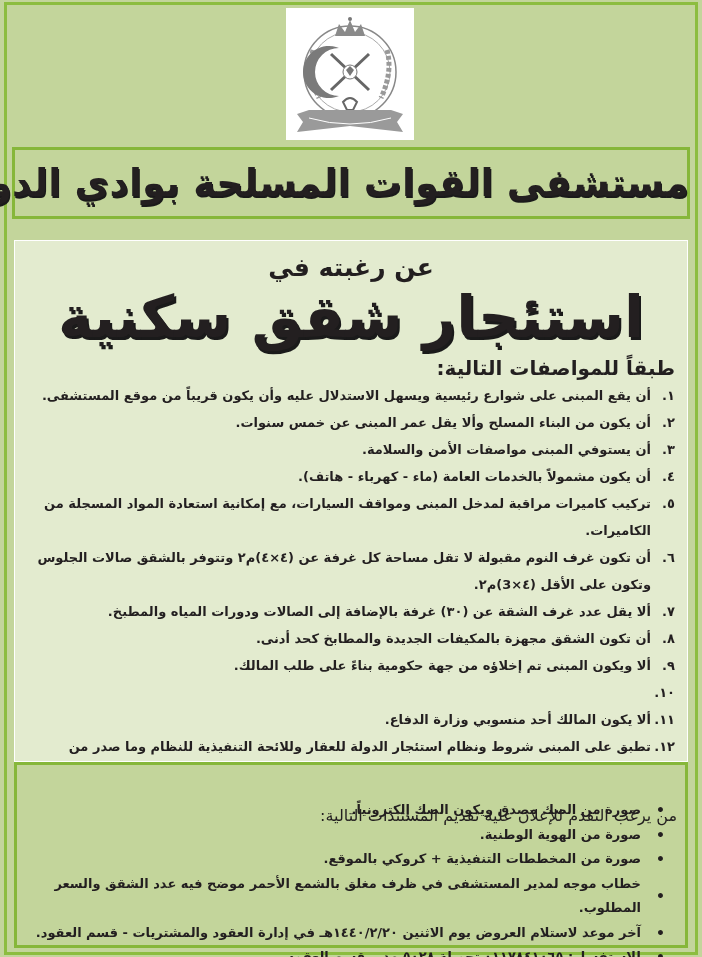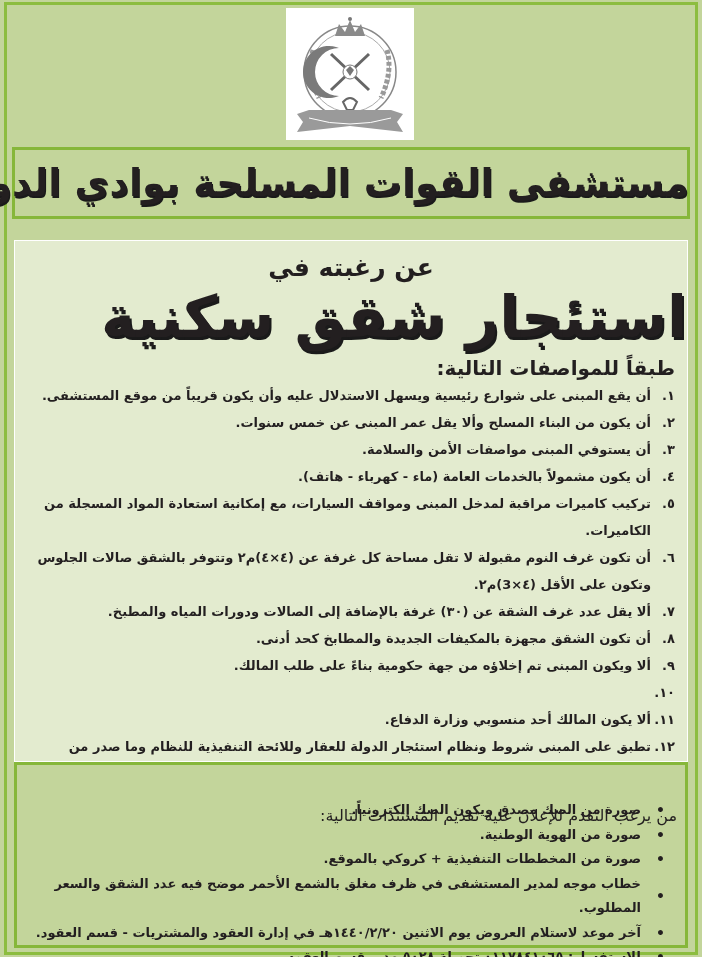--- a/index.html
+++ b/index.html
@@ -52,21 +52,21 @@
     .intro {
       position: absolute;
       top: 12px; left: 0; right: 0;
       text-align: center;
       font-size: 25px;
       font-weight: bold;
     }
     .headline {
       position: absolute;
       top: 42px; left: 0; right: 0;
-      text-align: right;
+      text-align: center;
       font-size: 58px;
       font-weight: 900;
       letter-spacing: 2px;
       text-shadow: 2px 3px 0 #1a1a1a;
       line-height: 1.2;
     }
     .specs-heading {
       position: absolute;
       top: 115px; right: 12px;
       font-size: 20px;

